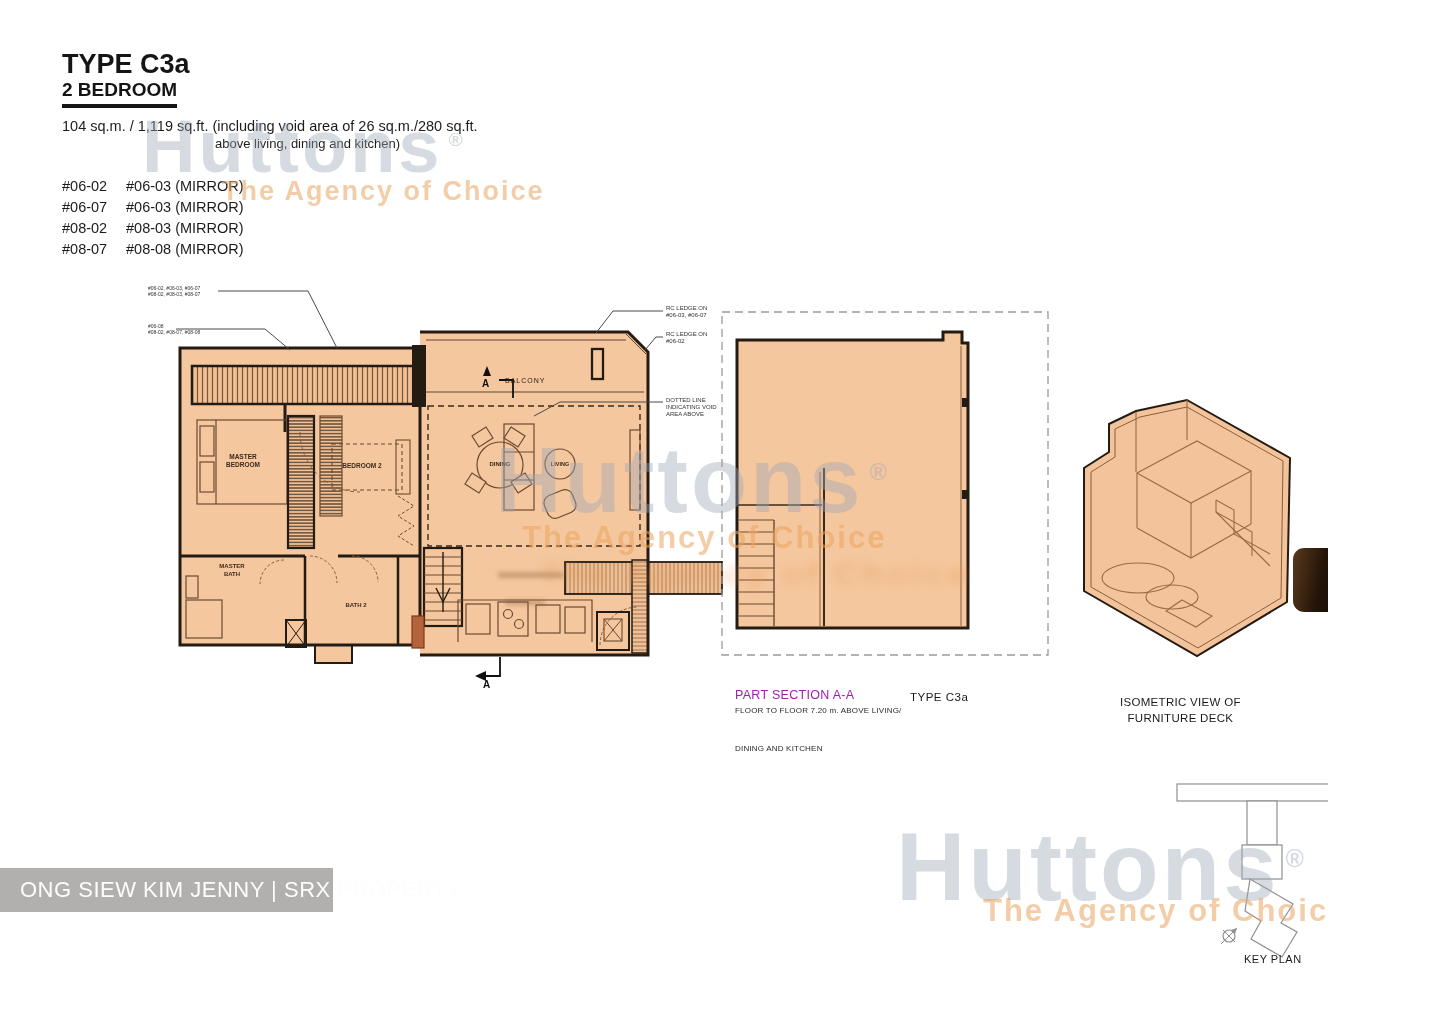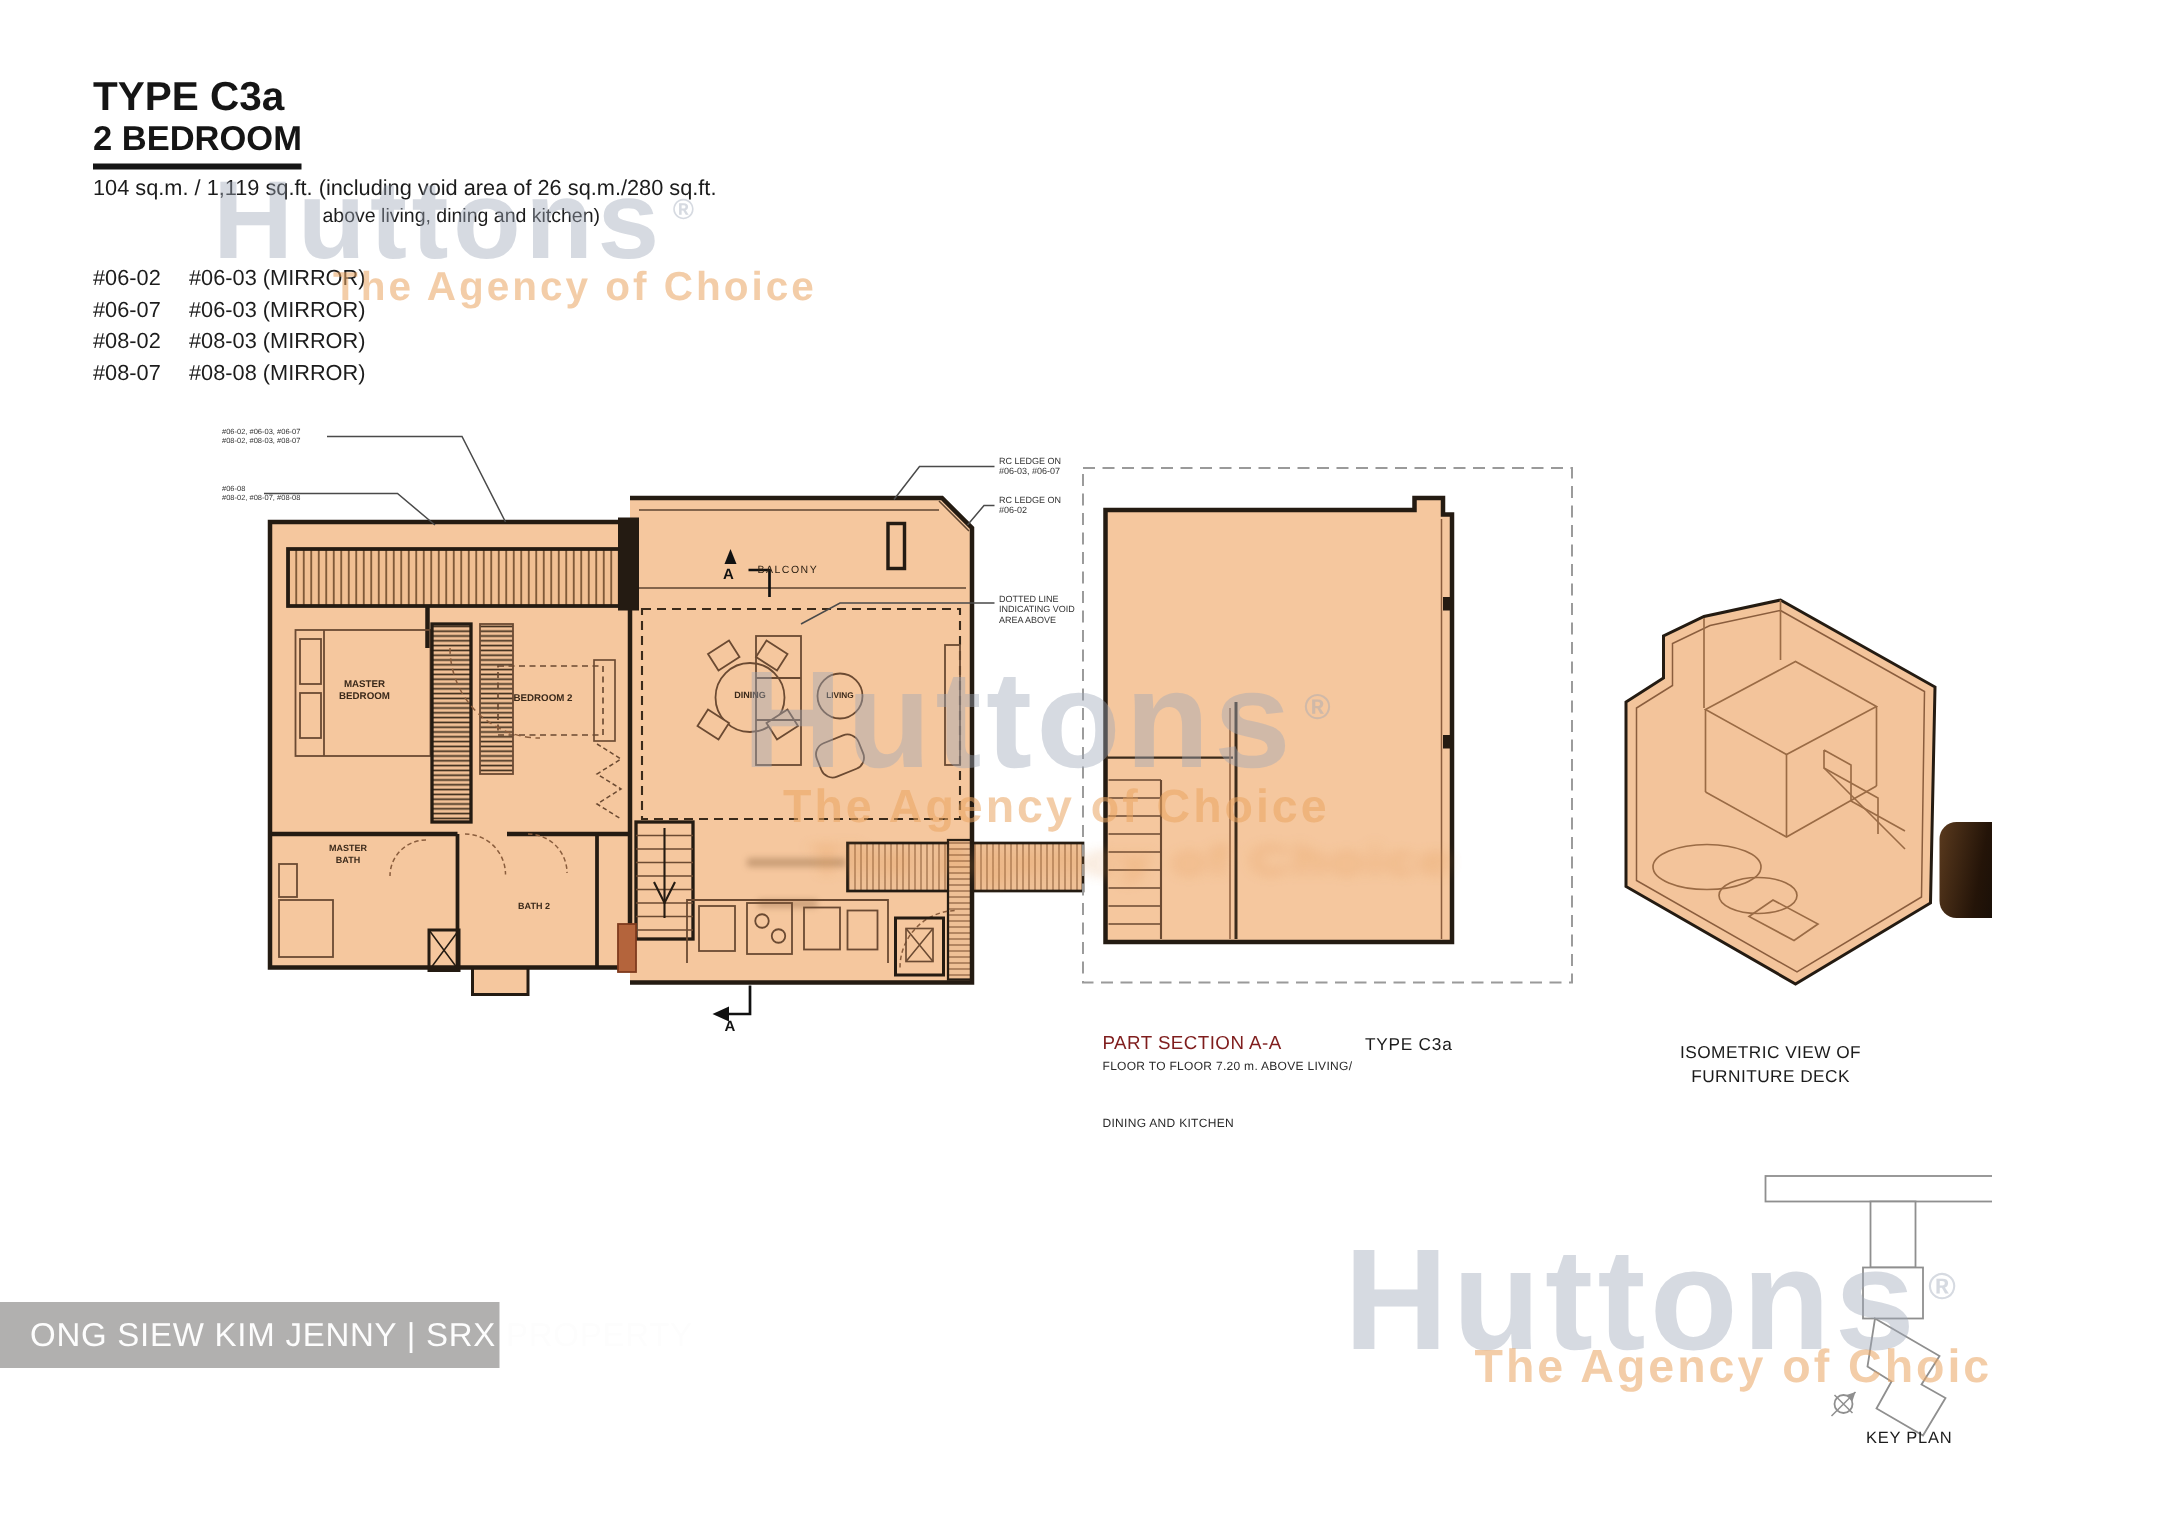--- a/index.html
+++ b/index.html
@@ -1,42 +1,42 @@
 <!DOCTYPE html>
 <html><head>
 <meta charset="utf-8">
 <style>
   html,body{margin:0;padding:0;background:#fff;}
   #canvas{position:relative;width:1328px;height:1012px;background:#ffffff;overflow:hidden;
           font-family:"Liberation Sans",sans-serif;}
   svg{position:absolute;left:0;top:0;z-index:10;}
   
   .hdr-title{position:absolute;left:62px;top:50px;font-size:27px;font-weight:700;color:#151515;z-index:20;line-height:29px;}
-  .hdr-bed{position:absolute;left:62px;top:79px;font-size:23px;font-weight:700;color:#151515;z-index:20;
+  .hdr-bed{position:absolute;left:62px;top:79px;font-size:19px;font-weight:700;color:#151515;z-index:20;
            border-bottom:4px solid #151515;padding-bottom:3px;}
   .area1{position:absolute;left:62px;top:118px;font-size:14.5px;color:#1c1c1c;z-index:20;}
   .area2{position:absolute;left:215px;top:136px;font-size:13px;color:#1c1c1c;z-index:20;}
   .units{position:absolute;left:62px;top:176px;z-index:20;font-size:14.5px;color:#1c1c1c;line-height:21px;}
   .units .c1{display:inline-block;width:64px;}
   
   .wm{position:absolute;z-index:30;pointer-events:none;white-space:nowrap;font-weight:700;
       color:rgba(158,168,184,0.42);letter-spacing:3px;}
   .wm .reg{font-size:0.26em;vertical-align:super;letter-spacing:0;margin-left:6px;}
   .wm-tag{position:absolute;z-index:30;pointer-events:none;white-space:nowrap;font-weight:700;
       color:rgba(234,164,96,0.55);letter-spacing:2px;}
   .wm-blur{filter:blur(4px);opacity:.75;transform:scaleX(1.25);transform-origin:left;}
   
   .lbl{position:absolute;z-index:20;color:#3b2a1b;text-align:center;font-size:6.5px;line-height:7.5px;font-weight:700;}
   .note{position:absolute;z-index:20;color:#333;font-size:6px;line-height:7px;}
   .callout{position:absolute;z-index:20;color:#333;font-size:5px;line-height:6px;}
   .marker-a{position:absolute;z-index:20;color:#111;font-size:10px;font-weight:700;}
   .balcony{position:absolute;z-index:20;color:#2c2013;font-size:7px;letter-spacing:1px;}
   .smudge{position:absolute;z-index:12;background:rgba(120,80,45,.35);filter:blur(2px);border-radius:2px;}
   
-  .cap-title{position:absolute;z-index:20;font-size:12.5px;color:#7f1d1d;letter-spacing:.3px;}
+  .cap-title{position:absolute;z-index:20;font-size:12.5px;color:#a21caf;letter-spacing:.3px;}
   .cap-sub{position:absolute;z-index:20;font-size:8px;color:#2a2a2a;letter-spacing:.2px;}
   .cap-type{position:absolute;z-index:20;font-size:11.5px;color:#1b1b1b;letter-spacing:.5px;}
   
   .stack{position:absolute;left:1332px;top:813px;width:76px;height:150px;z-index:20;}
   .kp-box{position:absolute;box-sizing:border-box;display:flex;align-items:center;justify-content:center;
           font-size:5.5px;color:#222;background:#fff;border:1px solid #9a9a9a;}
   .kp-hl{border:2.2px solid #2d2d2d;
          background:repeating-linear-gradient(45deg,#c9c9c9 0 1.5px,#ececec 1.5px 4.5px);
          font-size:6px;font-weight:700;}
   .kp-label{position:absolute;z-index:20;font-size:11px;color:#1b1b1b;letter-spacing:.5px;}

